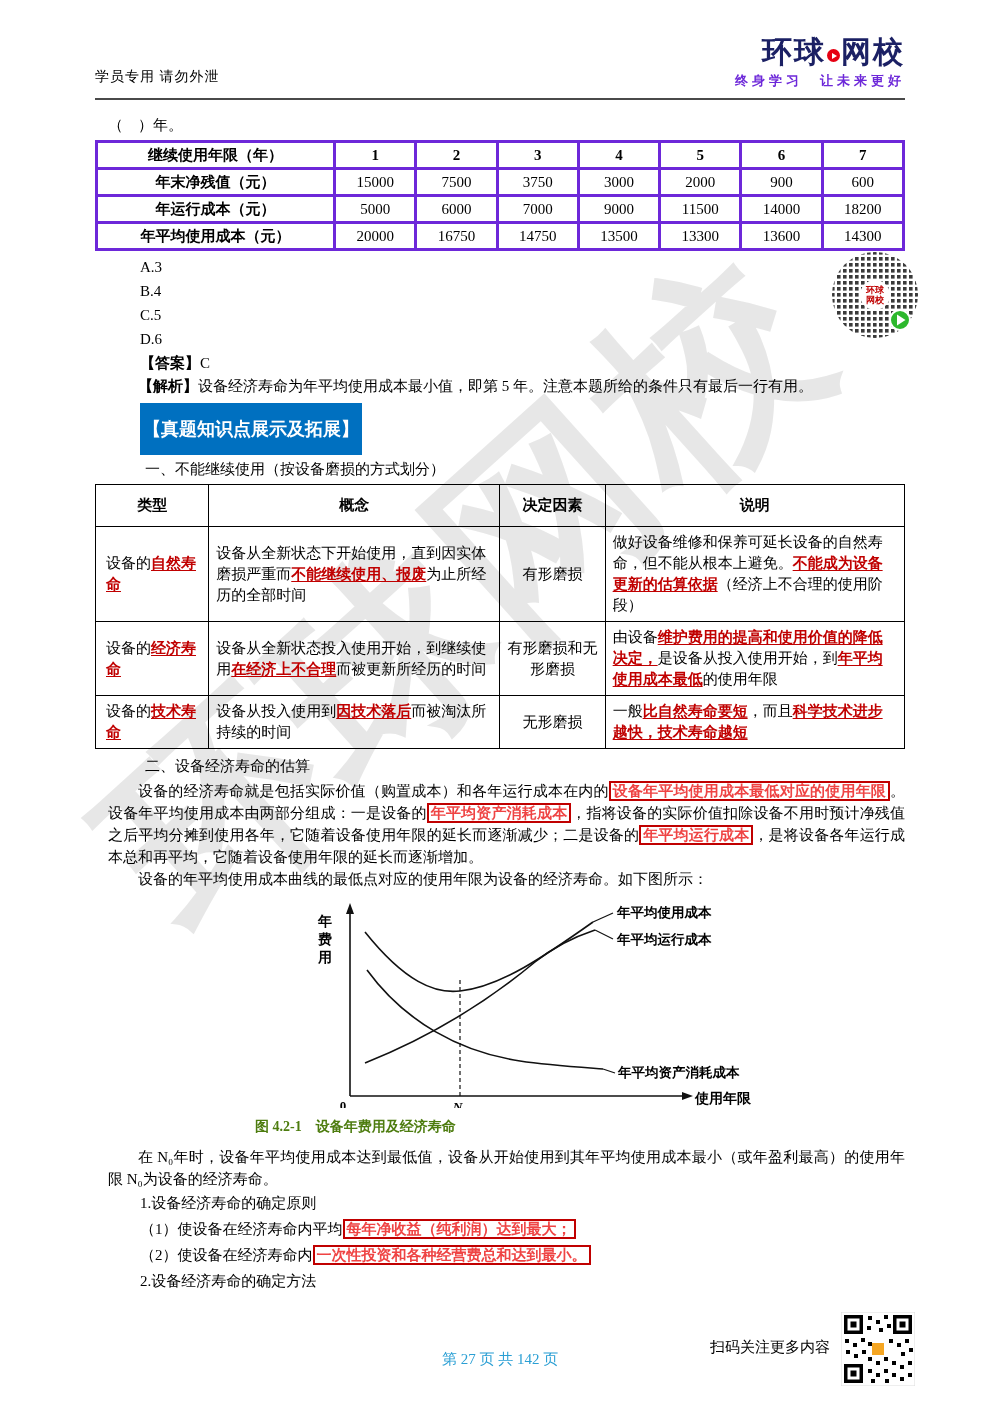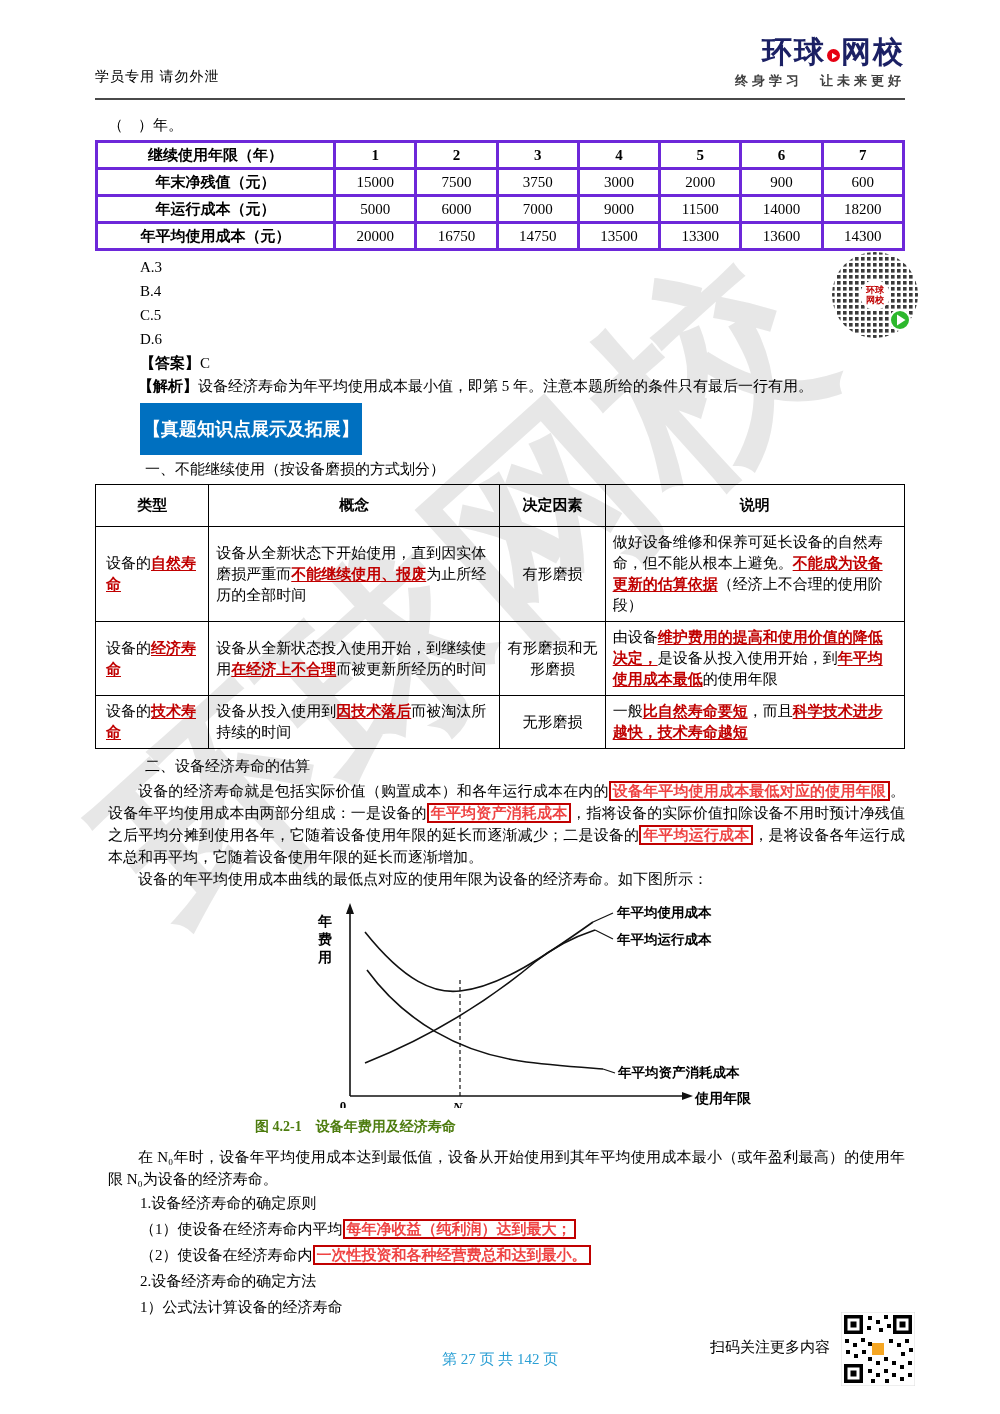--- a/index.html
+++ b/index.html
@@ -21,21 +21,21 @@
 
   .content { position:relative; z-index:1; padding:0 95px; }
 
   
   .header { display:flex; justify-content:space-between; align-items:flex-end; padding-top:36px; }
   .header-left { font-size:14px; letter-spacing:1px; padding-bottom:4px; }
   .logo-block { text-align:right; }
   .logo-main { font-size:30px; font-weight:bold; color:#1b2064; letter-spacing:2px; line-height:32px; }
   .logo-dot { display:inline-block; width:13px; height:13px; background:#e60012; border-radius:50%; position:relative; margin:0 1px; }
   .logo-dot::after { content:""; position:absolute; left:5px; top:3.5px; border-left:5px solid #fff; border-top:3px solid transparent; border-bottom:3px solid transparent; }
-  .logo-tagline { color:#404040; font-size:13px; font-weight:bold; letter-spacing:4px; margin-top:2px; }
+  .logo-tagline { color:#6d28d9; font-size:13px; font-weight:bold; letter-spacing:4px; margin-top:2px; }
   .header-rule { border-bottom:2px solid #4a4a4a; margin-top:6px; }
 
   .intro-line { margin:14px 0 4px 13px; }
 
   
   table.qtable { width:100%; border-collapse:collapse; table-layout:fixed; }
   table.qtable td { border:3px solid #6d28d9; text-align:center; height:25px; font-size:15px; padding:1px 2px; }
   table.qtable td.rowlabel { font-weight:bold; }
   table.qtable tr.head td { font-weight:bold; }
   col.c-label { width:29.5%; }
@@ -237,21 +237,20 @@
       </svg>
       <div class="chart-caption">图 4.2-1　设备年费用及经济寿命</div>
     </div>
 
     <div class="para" style="margin-top:8px"><span>在 N₀年时，设备年平均使用成本达到最低值，设备从开始使用到其年平均使用成本最小（或年盈利最高）的使用年限 N₀为设备的经济寿命。</span></div>
 
     <div class="sub-line">1.设备经济寿命的确定原则</div>
     <div class="sub-line"><span>（1）使设备在经济寿命内平均</span><span class="rt-rbx">每年净收益（纯利润）达到最大；</span></div>
     <div class="sub-line"><span>（2）使设备在经济寿命内</span><span class="rt-rbx">一次性投资和各种经营费总和达到最小。</span></div>
     <div class="sub-line">2.设备经济寿命的确定方法</div>
-    <div class="sub-line">1）公式法计算设备的经济寿命</div>
 
   </div>
 
   <div class="round-qr">
     <svg width="90" height="90" viewBox="0 0 90 90">
       <defs>
         <pattern id="qd" width="6" height="6" patternUnits="userSpaceOnUse">
           <rect x="1" y="1" width="3.6" height="3.6" fill="#3a3a3a"></rect>
         </pattern>
       </defs>

